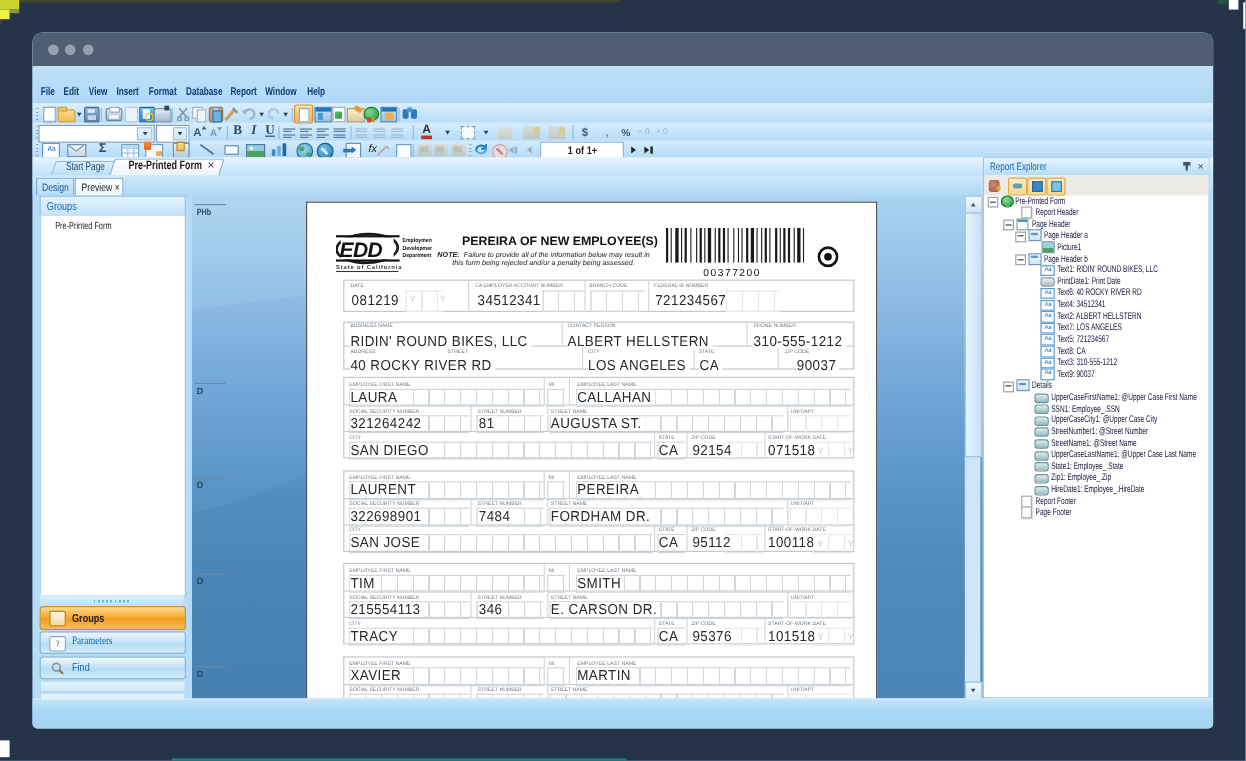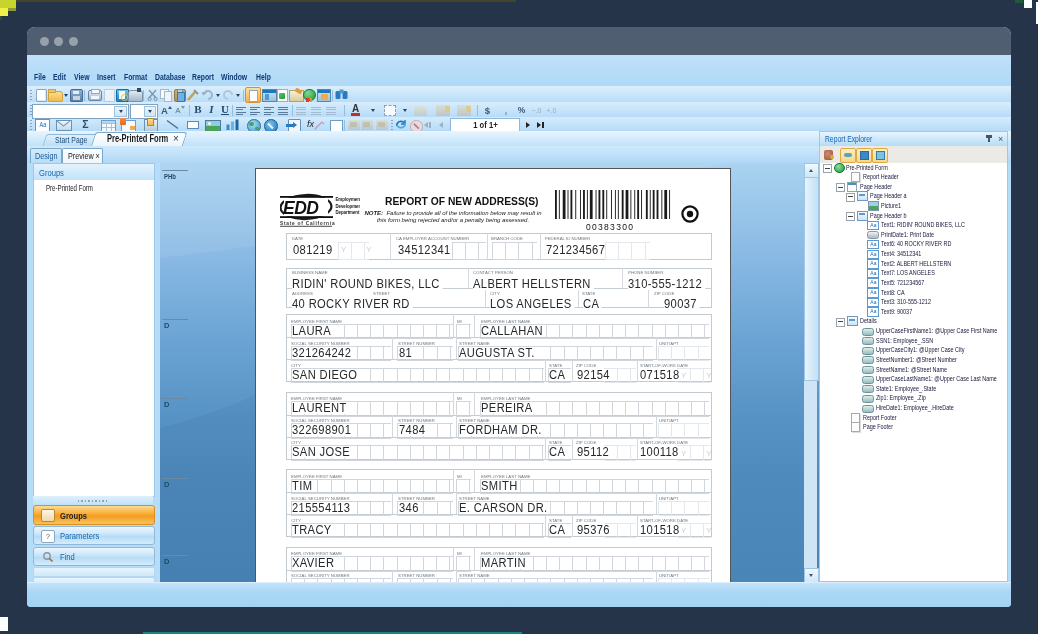--- a/index.html
+++ b/index.html
@@ -313,21 +313,21 @@
 <div class="a" style="left:6px;top:153px;width:120px;height:316px;background:#fff;border:1px solid #9ec8e8;border-top:none;">
       <div class="a" style="left:12px;top:3px;font-size:8.5px;color:#222;"><span class="sx">Pre-Printed Form</span></div>
     </div>
 <div class="a" style="left:6px;top:469px;width:120px;height:9px;background:linear-gradient(#dff0fc,#bfe2f8);">
       <div class="a" style="left:45px;top:4px;width:30px;height:1.5px;background:repeating-linear-gradient(90deg,#8aa 0 1.5px,transparent 1.5px 3.5px);"></div>
     </div>
 <div class="a" style="left:6px;top:478px;width:120px;height:18px;border:1px solid #d89020;border-radius:3px;background:linear-gradient(#fdda92,#f8ab30 45%,#f29c1e 55%,#f8c25e);">
       <div class="a" style="left:7px;top:3px;width:12px;height:11px;background:linear-gradient(#fdf6e8,#f0d9a8);border:1px solid #b88a30;border-radius:2px;"></div>
       <div class="a" style="left:26px;top:3.5px;font-size:9.5px;font-weight:bold;color:#222;"><span class="sx8">Groups</span></div>
     </div>
-<div class="a" style="left:6px;top:499px;width:120px;height:17px;border:1px solid #8fb8d8;border-radius:3px;background:linear-gradient(#eef7fe,#c6e4f8 45%,#b5dcf6 55%,#d4ecfb);">
+<div class="a" style="left:6px;top:499px;width:120px;height:17px;border:1px solid #8fb8d8;border-radius:3px;background:linear-gradient(#eef7fe,#c6e4f8 45%,#b5dcf6 55%,#d4ecfb);font-family:Liberation Serif, serif;">
       <div class="a" style="left:7px;top:2.5px;width:12px;height:11px;background:#fdfeff;border:1px solid #8aa8c4;border-radius:2px;font-size:7px;color:#555;text-align:center;line-height:11px;">?</div>
       <div class="a" style="left:26px;top:3px;font-size:9.5px;color:#1565ae;"><span class="sx8">Parameters</span></div>
     </div>
 <div class="a" style="left:6px;top:520px;width:120px;height:17px;border:1px solid #8fb8d8;border-radius:3px;background:linear-gradient(#eef7fe,#c6e4f8 45%,#b5dcf6 55%,#d4ecfb);">
       <svg class="a" style="left:8px;top:2.5px;" width="12" height="12">
         <circle cx="5" cy="5" r="3.2" fill="none" stroke="#8a93a0" stroke-width="1.4"></circle>
         <line x1="7.5" y1="7.5" x2="10.5" y2="10.5" stroke="#a06a2a" stroke-width="1.6"></line>
       </svg>
       <div class="a" style="left:26px;top:3px;font-size:9.5px;color:#1565ae;"><span class="sx8">Find</span></div>
     </div>
@@ -356,21 +356,21 @@
           <rect x="4" y="4.8" width="44" height="18.4" fill="#fff"></rect>
           <text x="3" y="21" font-family="Liberation Sans" font-size="17.5" font-weight="bold" font-style="italic" letter-spacing="-0.5" fill="#111">EDD</text>
           <rect x="0" y="3" width="53" height="1.8" fill="#111"></rect>
           <rect x="0" y="23.2" width="53" height="1.8" fill="#111"></rect>
           <text x="0" y="31.5" font-family="Liberation Sans" font-size="4.8" font-weight="bold" fill="#333" letter-spacing="0.75">State of California</text>
           <rect x="0" y="32.8" width="52" height="0.9" fill="#333"></rect>
           <text x="63" y="8.5" font-family="Liberation Sans" font-size="4.9" font-weight="bold" fill="#111" transform="scale(0.88 1)">Employment</text>
           <text x="63" y="15" font-family="Liberation Sans" font-size="4.9" font-weight="bold" fill="#111" transform="scale(0.88 1)">Development</text>
           <text x="63" y="21.5" font-family="Liberation Sans" font-size="4.9" font-weight="bold" fill="#111" transform="scale(0.88 1)">Department</text>
         </svg>
-<div class="a" style="left:129.5px;top:27.0px;font-size:10.3px;font-weight:bold;color:#111;">REPORT OF NEW ADDRESS(S)</div>
+<div class="a" style="left:129.5px;top:27.0px;font-size:10.3px;font-weight:bold;color:#111;">PEREIRA OF NEW EMPLOYEE(S)</div>
 <div class="a" style="left:104.5px;top:40.5px;width:186px;font-size:6px;font-style:italic;color:#222;line-height:7px;text-align:center;"><b>NOTE:</b>&nbsp; Failure to provide all of the information below may result in this form being rejected and/or a penalty being assessed.</div>
 <svg class="a" style="left:299.5px;top:21.0px;" width="119" height="29">
           <rect x="0.00" y="0" width="1.84" height="29" fill="#1a1a1a"></rect>
           <rect x="3.87" y="0" width="0.92" height="29" fill="#1a1a1a"></rect>
           <rect x="7.74" y="0" width="2.77" height="29" fill="#1a1a1a"></rect>
           <rect x="12.54" y="0" width="0.92" height="29" fill="#1a1a1a"></rect>
           <rect x="15.49" y="0" width="1.84" height="29" fill="#1a1a1a"></rect>
           <rect x="20.28" y="0" width="0.92" height="29" fill="#1a1a1a"></rect>
           <rect x="25.08" y="0" width="0.92" height="29" fill="#1a1a1a"></rect>
           <rect x="28.03" y="0" width="1.84" height="29" fill="#1a1a1a"></rect>
@@ -390,21 +390,21 @@
           <rect x="82.23" y="0" width="1.84" height="29" fill="#1a1a1a"></rect>
           <rect x="86.10" y="0" width="0.92" height="29" fill="#1a1a1a"></rect>
           <rect x="90.90" y="0" width="1.84" height="29" fill="#1a1a1a"></rect>
           <rect x="94.77" y="0" width="0.92" height="29" fill="#1a1a1a"></rect>
           <rect x="97.72" y="0" width="1.84" height="29" fill="#1a1a1a"></rect>
           <rect x="101.59" y="0" width="1.84" height="29" fill="#1a1a1a"></rect>
           <rect x="106.38" y="0" width="0.92" height="29" fill="#1a1a1a"></rect>
           <rect x="109.33" y="0" width="2.77" height="29" fill="#1a1a1a"></rect>
           <rect x="114.13" y="0" width="0.92" height="29" fill="#1a1a1a"></rect>
         </svg>
-<div class="a" style="left:330.5px;top:52.5px;font-size:8.5px;color:#111;letter-spacing:1.3px;">00383300</div>
+<div class="a" style="left:330.5px;top:52.5px;font-size:8.5px;color:#111;letter-spacing:1.3px;">00377200</div>
 <svg class="a" style="left:425.5px;top:36.0px;" width="18" height="18">
           <circle cx="9" cy="9" r="7.6" fill="none" stroke="#111" stroke-width="2.2"></circle>
           <circle cx="9" cy="9" r="3.2" fill="#111"></circle>
         </svg>
 <div class="a" style="left:30.0px;top:64.0px;width:426.5px;height:27px;border:1px solid #c2c9cf;box-sizing:border-box;"></div>
 <div class="a" style="left:134.5px;top:64.0px;width:1px;height:27px;background:#d2d8dd;"></div>
 <div class="a" style="left:231.5px;top:64.0px;width:1px;height:27px;background:#d2d8dd;"></div>
 <div class="a" style="left:284.5px;top:64.0px;width:1px;height:27px;background:#d2d8dd;"></div>
 <div class="lbl" style="left:36.5px;top:66.5px;">DATE</div>
 <div class="val" style="left:37.5px;top:74.5px;font-size:12px;">081219</div>

